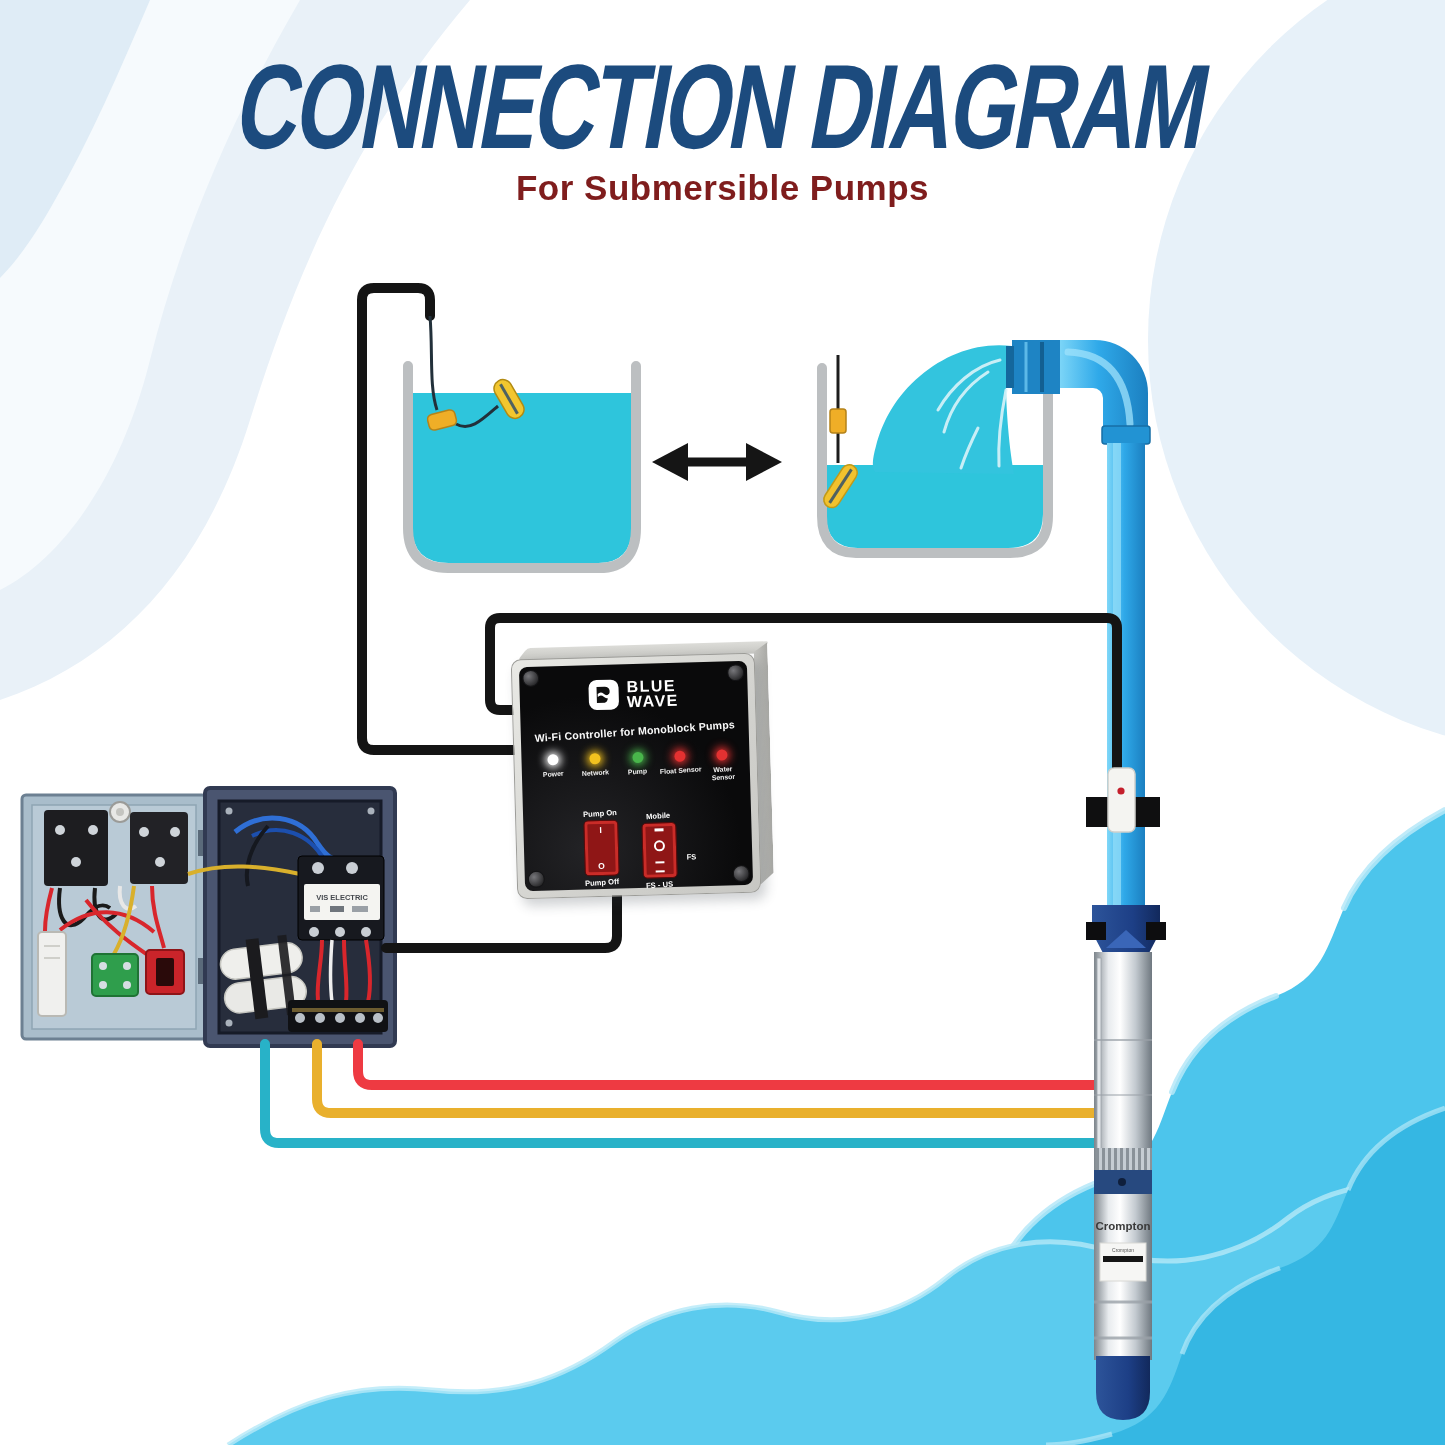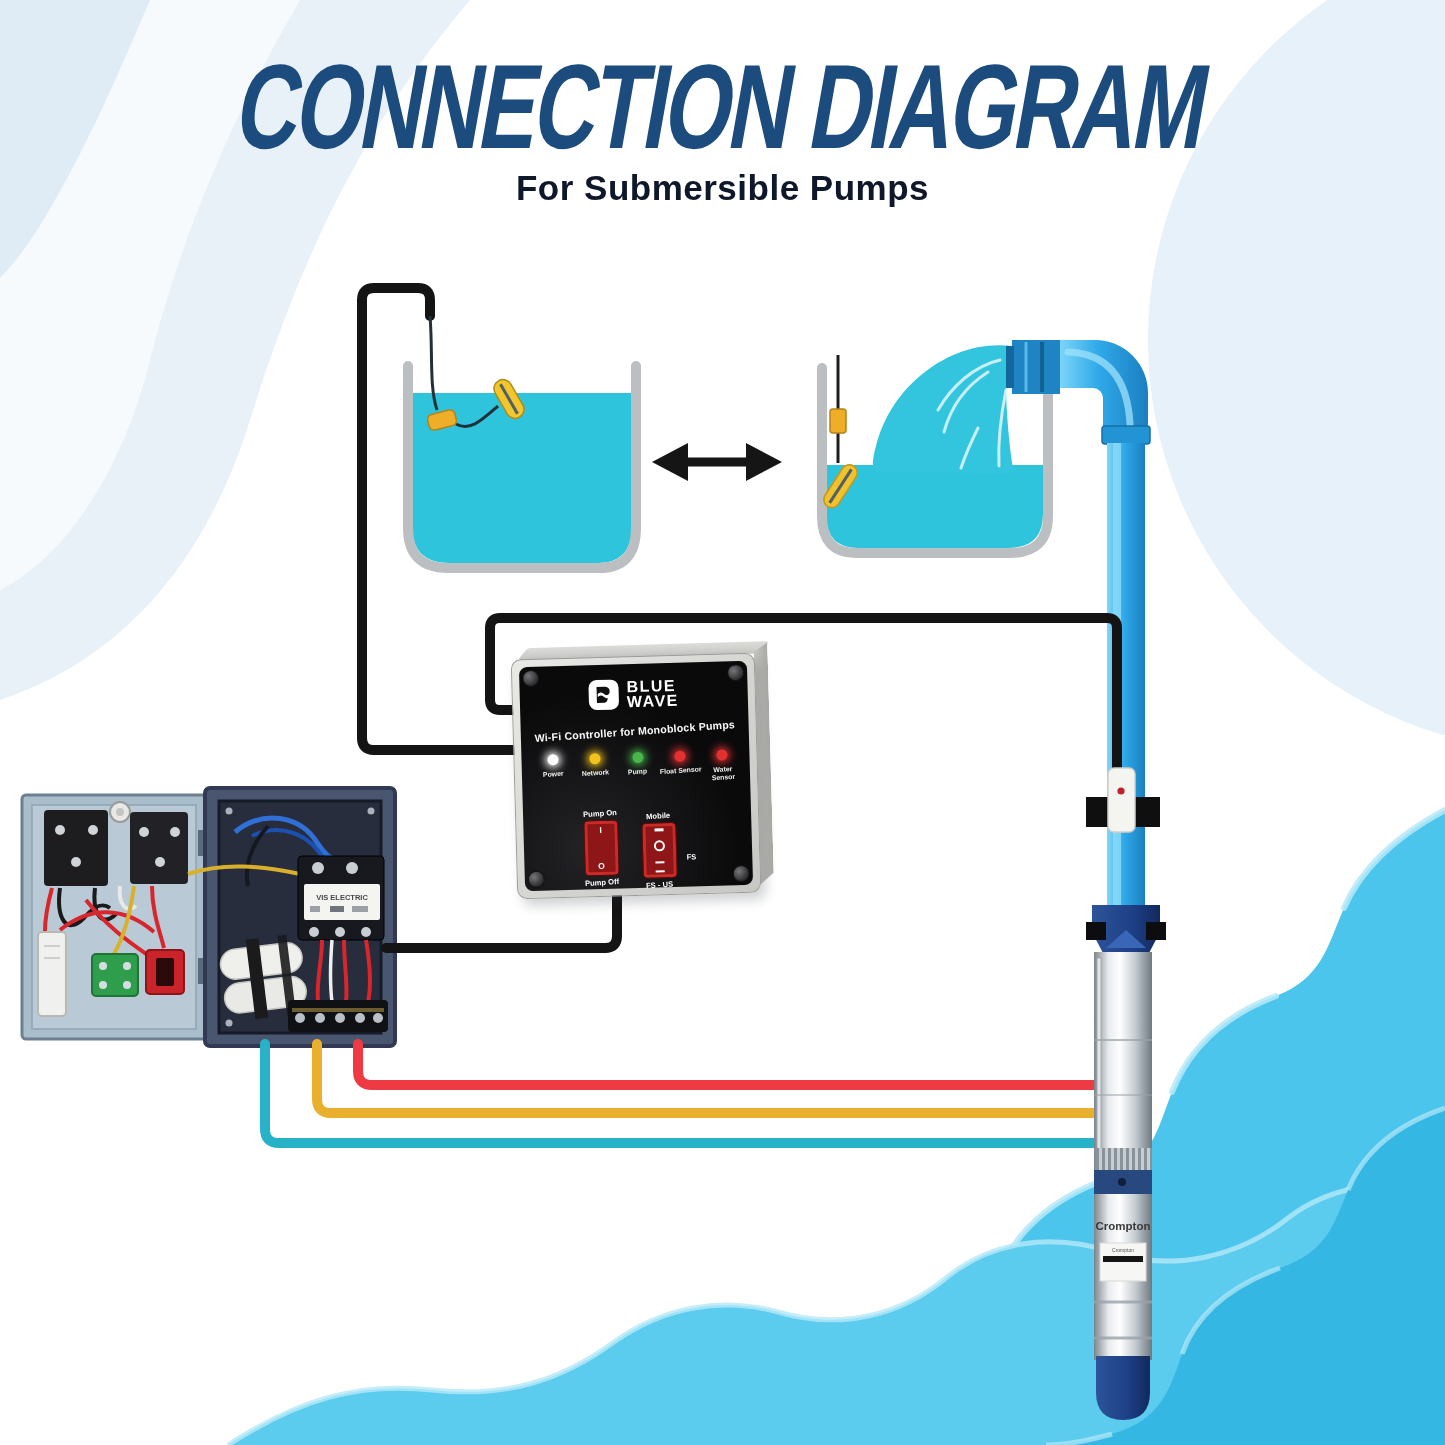--- a/index.html
+++ b/index.html
@@ -283,21 +283,21 @@
       <line x1="1094" y1="1302" x2="1152" y2="1302" stroke="#9aa1a8" stroke-width="3" opacity="0.8"></line>
       <line x1="1094" y1="1338" x2="1152" y2="1338" stroke="#9aa1a8" stroke-width="3" opacity="0.8"></line>
       <path d="M1096,1356 L1150,1356 L1150,1392 Q1150,1420 1123,1420 Q1096,1420 1096,1392 Z" fill="url(#navyG)"></path>
     </g>
   </svg>
 
   <header class="title-wrap">
     <h1 class="title-main" style="color: rgb(28, 75, 126);">
       <span class="squeeze">CONNECTION DIAGRAM</span>
     </h1>
-    <div class="title-sub" style="color: #0f172a;">For Submersible Pumps</div>
+    <div class="title-sub" style="color: #7f1d1d;">For Submersible Pumps</div>
   </header>
 
   <div class="controller">
     <div class="ctrl-top"></div>
     <div class="ctrl-side"></div>
     <div class="ctrl-front">
       <div class="ctrl-panel">
         <span class="screw tl"></span>
         <span class="screw tr"></span>
         <span class="screw bl"></span>

